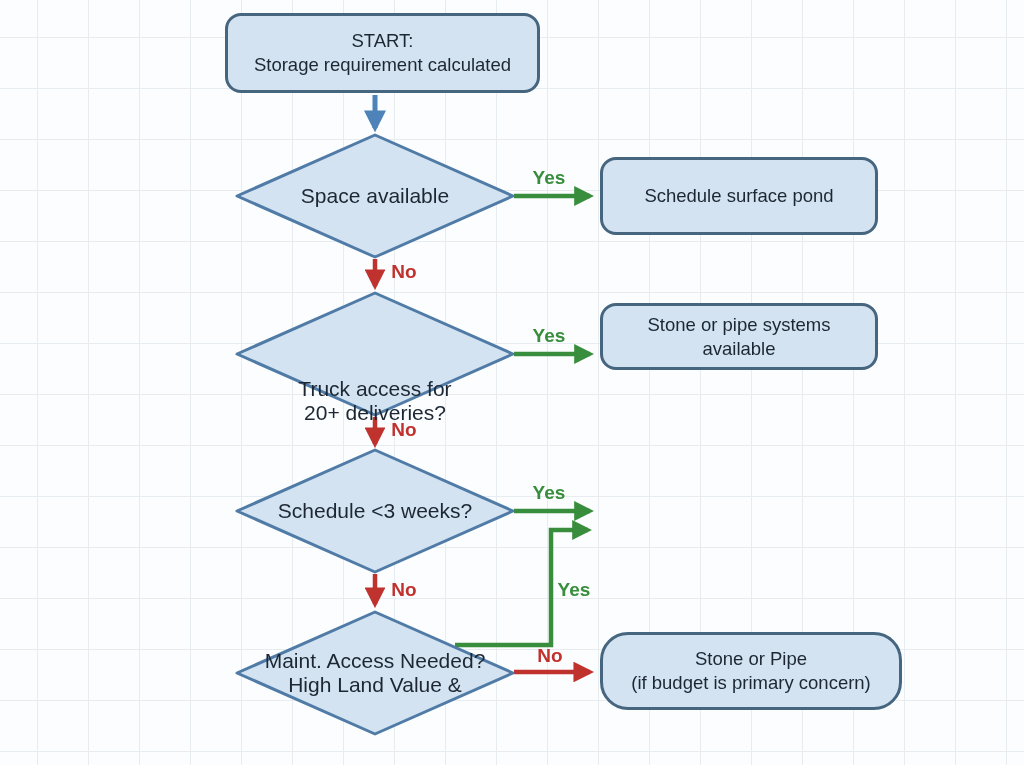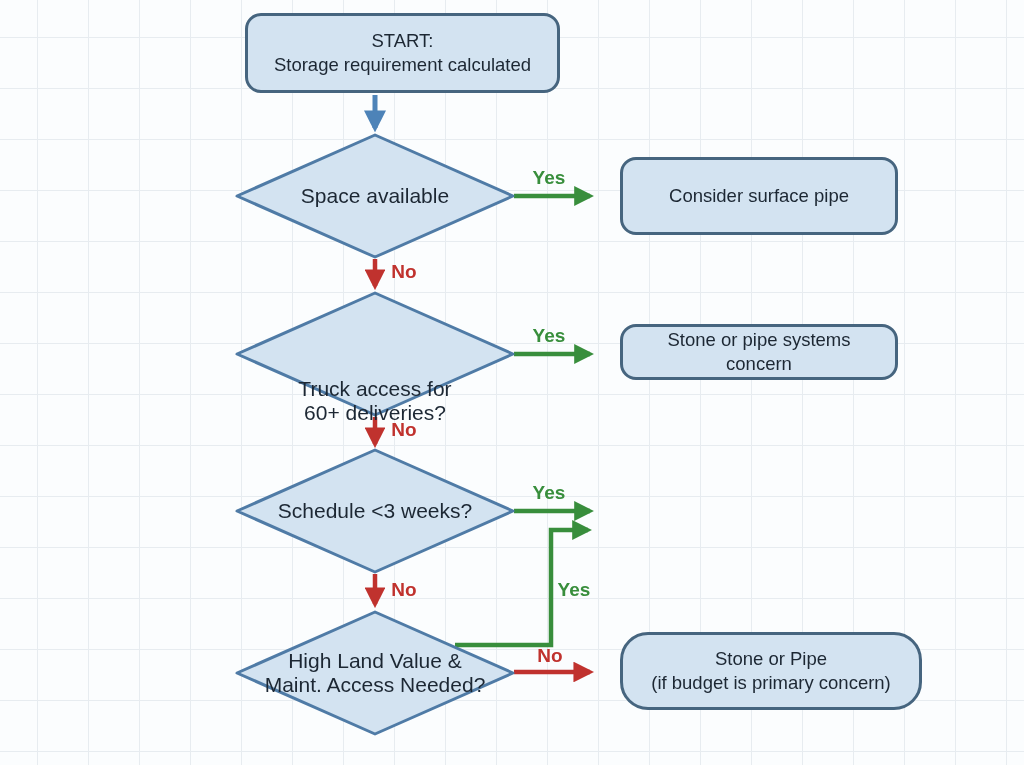--- a/index.html
+++ b/index.html
@@ -26,21 +26,21 @@
   .mk-blue{fill:var(--start-edge);}
   .mk-green{fill:var(--yes-edge);}
   .mk-red{fill:var(--no-edge);}
   .diamond{fill:var(--node-fill);stroke:var(--diamond-border);stroke-width:3;stroke-linejoin:round;}
   .node-box{
     position:absolute; box-sizing:border-box;
     background:var(--node-fill);
     border:3px solid var(--node-border);
     border-radius:16px;
     display:flex; flex-direction:column; align-items:center; justify-content:center;
-    color:var(--text); font-size:18.5px; line-height:24px; text-align:center;margin-left:20px;
+    color:var(--text); font-size:18.5px; line-height:24px; text-align:center;
   }
   .diamond-text{
     position:absolute; display:flex; flex-direction:column; align-items:center; justify-content:center;
     color:var(--text); font-size:21px; line-height:24px; text-align:center; pointer-events:none;
   }
   .diamond-text span, .node-box span{display:block; white-space:nowrap;}
   .edge-label{
     position:absolute; transform:translate(-50%,-50%);
     font-size:19px; font-weight:700; white-space:nowrap;
   }
@@ -88,38 +88,38 @@
   <div class="node-box" style="left:225px;top:13px;width:315px;height:80px;">
     <span>START:</span>
     <span>Storage requirement calculated</span>
   </div>
 
   <div class="diamond-text" style="left:247px;top:166px;width:256px;height:60px;">
     <span>Space available</span>
   </div>
   <div class="diamond-text" style="left:247px;top:324px;width:256px;height:60px;margin-top:47px;">
     <span>Truck access for</span>
-    <span>60+ deliveries?</span>
+    <span>20+ deliveries?</span>
   </div>
   <div class="diamond-text" style="left:247px;top:481px;width:256px;height:60px;">
     <span>Schedule &lt;3 weeks?</span>
     <span></span>
   </div>
   <div class="diamond-text" style="left:237px;top:643px;width:276px;height:60px;">
+    <span>Maint. Access Needed?</span>
     <span>High Land Value &amp;</span>
-    <span>Maint. Access Needed?</span>
   </div>
 
   <div class="node-box" style="left:600px;top:157px;width:278px;height:78px;">
-    <span>Consider surface pipe</span>
+    <span>Schedule surface pond</span>
     <span></span>
   </div>
-  <div class="node-box" style="left:600px;top:324px;width:278px;height:56px;text-align:right;">
+  <div class="node-box" style="left:600px;top:303px;width:278px;height:67px;text-align:right;">
     <span>Stone or pipe systems</span>
-    <span>concern</span>
+    <span>available</span>
   </div>
   <div class="node-box" style="left:600px;top:632px;width:302px;height:78px;border-radius:28px;">
     <span>Stone or Pipe</span>
     <span>(if budget is primary concern)</span>
   </div>
 
   <div class="edge-label lbl-yes" style="left:549px;top:178px;">Yes</div>
   <div class="edge-label lbl-no" style="left:404px;top:272px;">No</div>
   <div class="edge-label lbl-yes" style="left:549px;top:336px;">Yes</div>
   <div class="edge-label lbl-no" style="left:404px;top:430px;">No</div>

